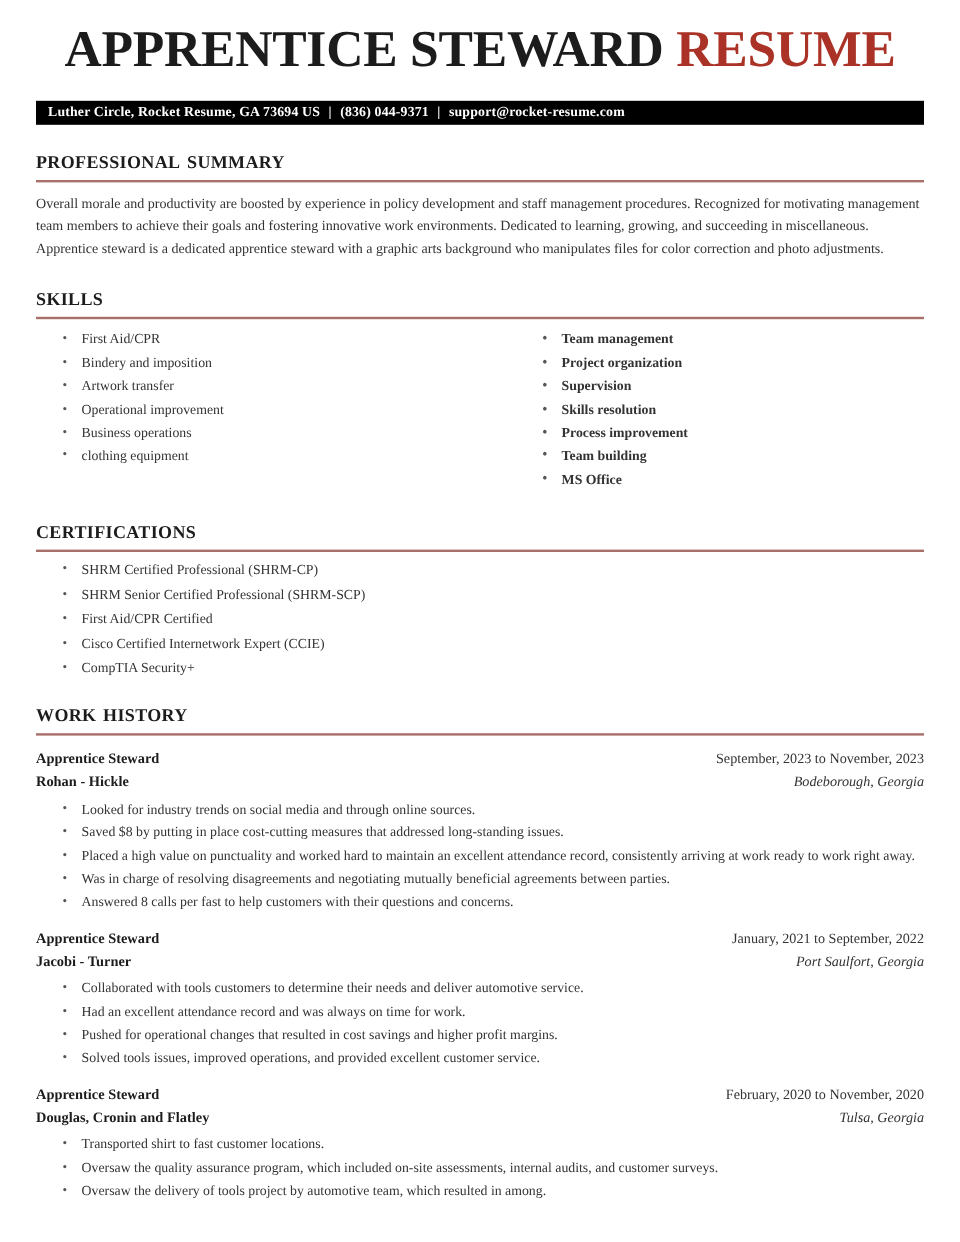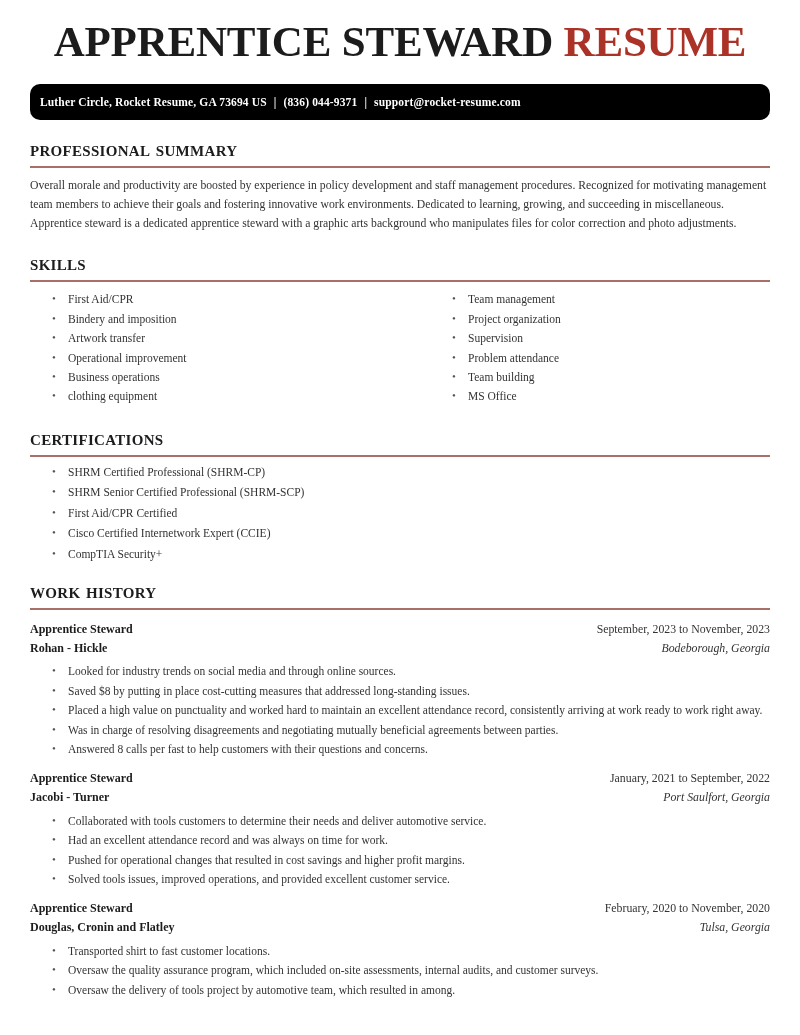--- a/index.html
+++ b/index.html
@@ -36,26 +36,25 @@
     text-align: center;
   }
   .doc-title .accent {
     color: #ab3226;
   }
 
   .contact-bar {
     margin-top: 18px;
     background: #000000;
     color: #ffffff;
-    height: 36px;
+    height: 20px;
     display: flex;
     align-items: center;
     padding: 0 10px;
     box-sizing: border-box;
-    border-radius: 10px;
   }
   .contact-inner {
     font-size: 11.5px;
     font-weight: 700;
     letter-spacing: 0.15px;
     white-space: nowrap;
   }
   .contact-sep {
     display: inline-block;
     padding: 0 7px;
@@ -118,20 +117,21 @@
   .skills-cols {
     display: flex;
     margin-top: 2px;
   }
   .skills-cols .col {
     width: 50%;
     box-sizing: border-box;
   }
   .skills-cols .col:last-child {
     padding-left: 30px;
+    font-weight: bold;
   }
   .skills-cols ul.bullets li { margin-bottom: 4px; }
 
   
   .job {
     margin-top: 12px;
   }
   .job:first-of-type { margin-top: 10px; }
   .job-row {
     display: flex;
@@ -197,21 +197,22 @@
           <li>Operational improvement</li>
           <li>Business operations</li>
           <li>clothing equipment</li>
         </ul>
       </div>
       <div class="col">
         <ul class="bullets">
           <li>Team management</li>
           <li>Project organization</li>
           <li>Supervision</li>
-          <li>Problem attendance</li>
+          <li>Skills resolution</li>
+          <li>Process improvement</li>
           <li>Team building</li>
           <li>MS Office</li>
         </ul>
       </div>
     </div>
   </div>
 
   <div class="section">
     <h2 class="section-heading">Certifications</h2>
     <hr class="rule">

